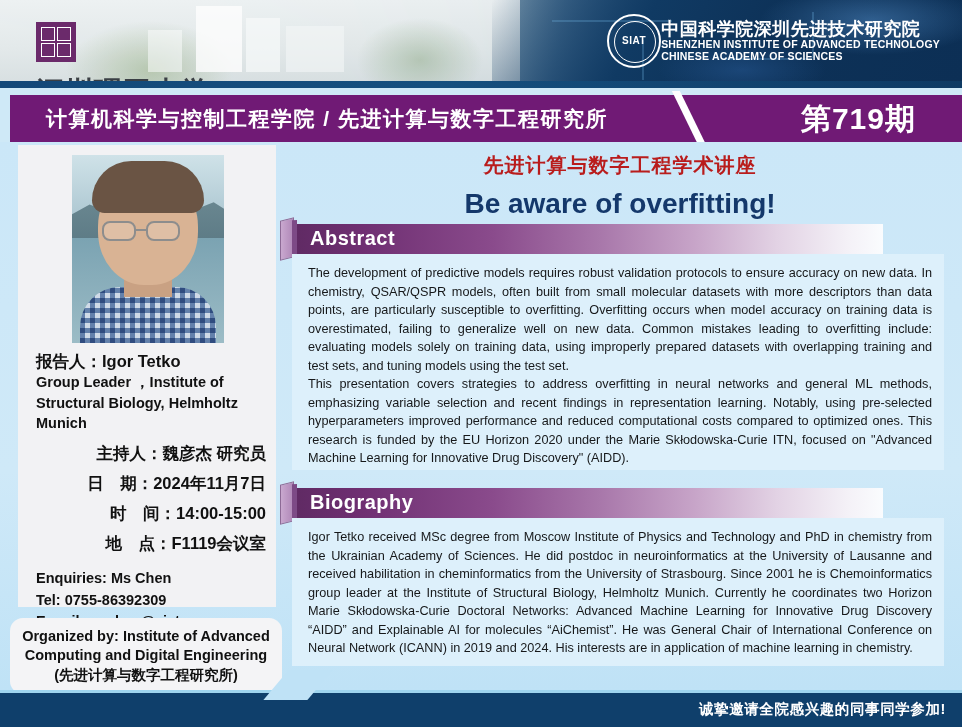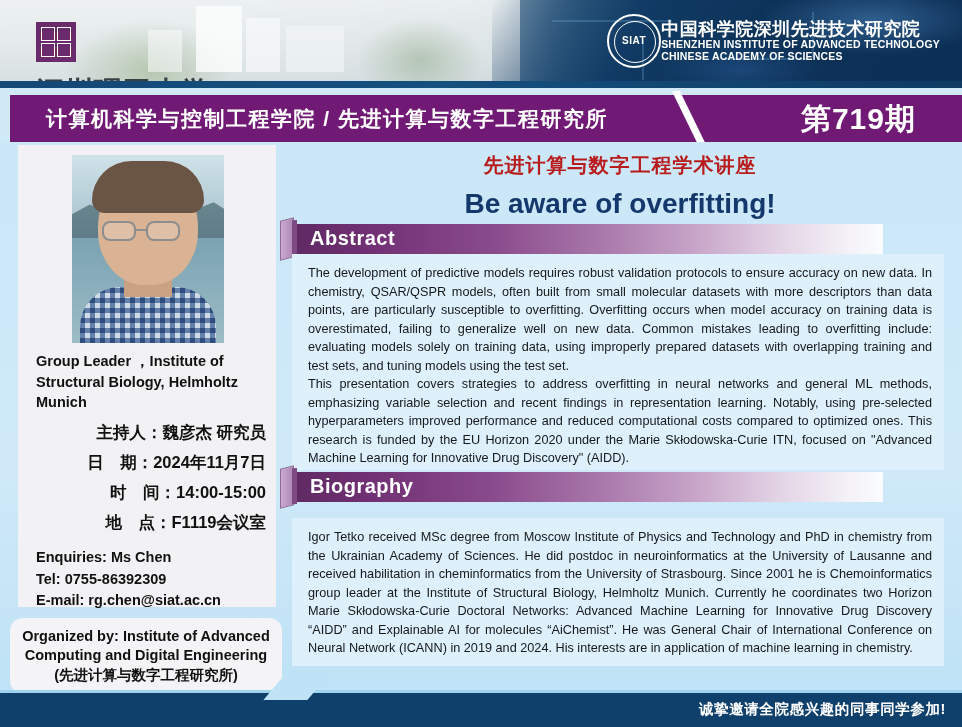--- a/index.html
+++ b/index.html
@@ -207,21 +207,21 @@
   }
   .sec-header .tab::after {
     content:""; position:absolute; right:-4px; top:2px; width:5px; height:36px;
     background:#7d4a86; transform: skewY(10deg);
   }
   .sec-header span {
     position: absolute; left: 18px; top: 3px;
     color: #fff; font-size: 20px; font-weight: bold; letter-spacing: .5px;
   }
   #abstract-header { top: 224px; }
-  #biography-header { top: 472px; padding-left: 40px; }
+  #biography-header { top: 488px; padding-left: 40px; }
 
   .sec-body {
     position: absolute; left: 292px; width: 652px;
     background: #ddf0fb; padding: 10px 12px 10px 16px;
   }
   #abstract-body { top: 254px; height: 216px; }
   #biography-body { top: 518px; height: 148px; }
   .sec-body p {
     font-size: 12.7px; color: #16181a; line-height: 1.46;
     text-align: justify; margin: 0;
@@ -307,20 +307,23 @@
       <div class="ph-shirt"></div>
         <div class="ph-neck"></div>
       <div class="ph-head"></div>
         <div class="ph-hair"></div>
       <div class="ph-glass-l"></div>
         <div class="ph-glass-r"></div>
         <div class="ph-bridge"></div>
     </div>
 
     <div class="info">
+      <div class="info-line">
+        <span class="info-cn">报告人：</span><span class="info-cn">Igor Tetko</span>
+      </div>
       <div class="info-en-sm">Group Leader ，Institute of Structural Biology, Helmholtz Munich</div>
 
       <div class="info-block info-line">
         <span class="info-cn">主持人：</span><span class="info-cn">魏彦杰  研究员</span>
       </div>
       <div class="info-block info-line">
         <span class="info-cn">日　期：</span><span class="info-cn">2024年11月7日</span>
       </div>
       <div class="info-block info-line">
         <span class="info-cn">时　间：</span><span class="info-cn">14:00-15:00</span>

